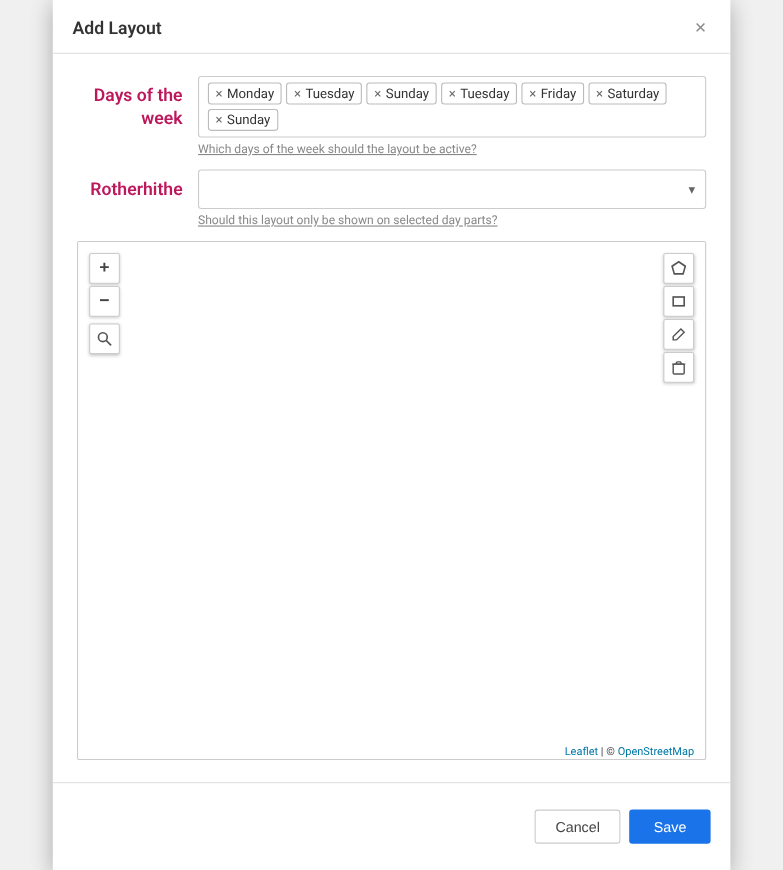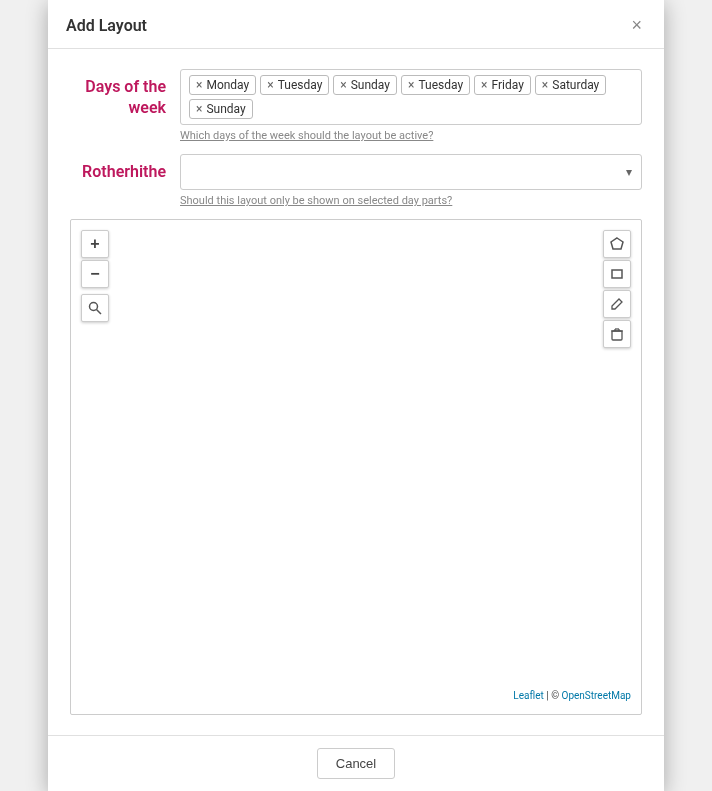--- a/index.html
+++ b/index.html
@@ -174,38 +174,38 @@
       position: absolute;
       top: 10px;
       right: 10px;
       display: flex;
       flex-direction: column;
       gap: 2px;
       z-index: 10;
     }
     .map-attribution {
       position: absolute;
-      bottom: 12px;
+      bottom: 0;
       right: 6px;
       font-size: 10px;
       color: #444;
       background: rgba(255,255,255,0.8);
       padding: 1px 4px;
       border-radius: 2px;
       z-index: 10;
     }
     .map-attribution a {
       color: #0078a8;
       text-decoration: none;
     }
     .modal-footer {
       display: flex;
-      justify-content: center;
+      justify-content: flex-end;
       gap: 8px;
-      padding: 12px 18px;
+      padding: 24px 18px;
       border-top: 1px solid #e0e0e0;
     }
     .btn-cancel {
       background: #fff;
       border: 1px solid #ccc;
       border-radius: 3px;
       padding: 7px 18px;
       font-size: 13px;
       cursor: pointer;
       color: #444;
@@ -414,14 +414,15 @@
       <div class="map-attribution">
         <a href="#">Leaflet</a>
         <span>| © </span>
         <a href="#">OpenStreetMap</a>
       </div>
     </div>
   </div>
 
   <div class="modal-footer">
     <button class="btn-cancel">Cancel</button>
+    <button class="btn-save">Save</button>
   </div>
 </div>
 
 </body></html>

